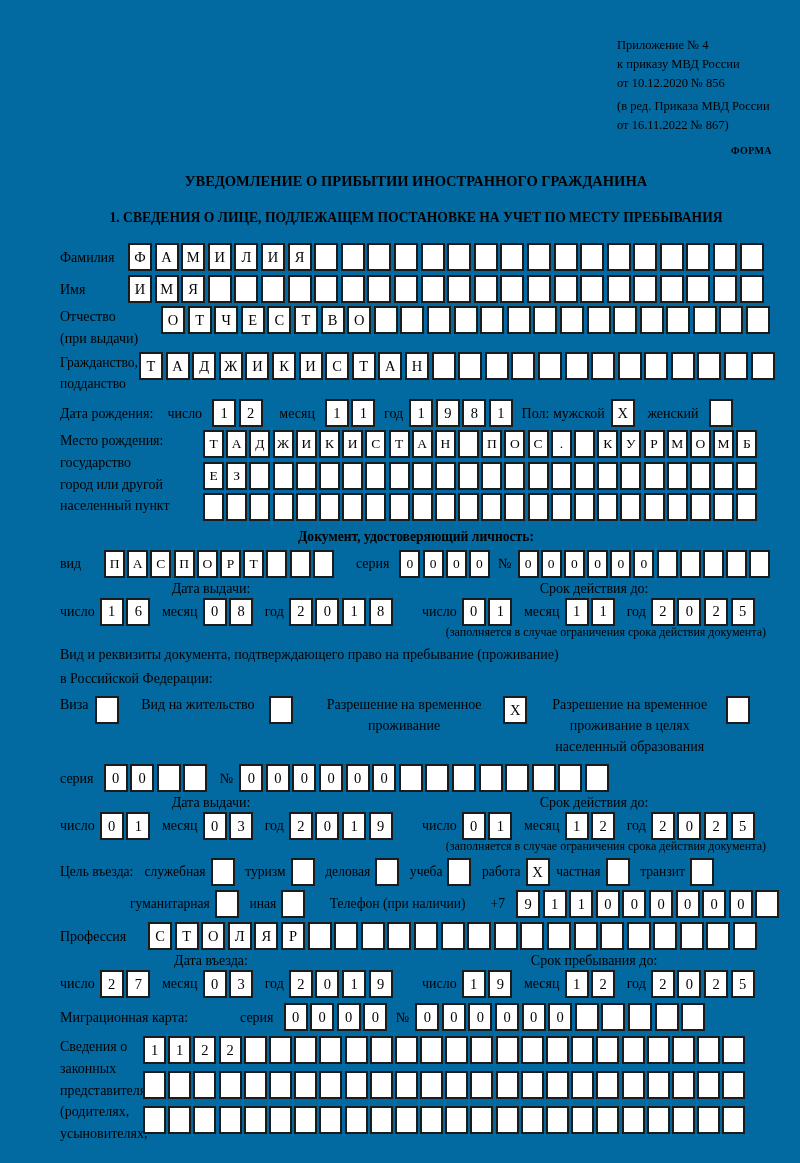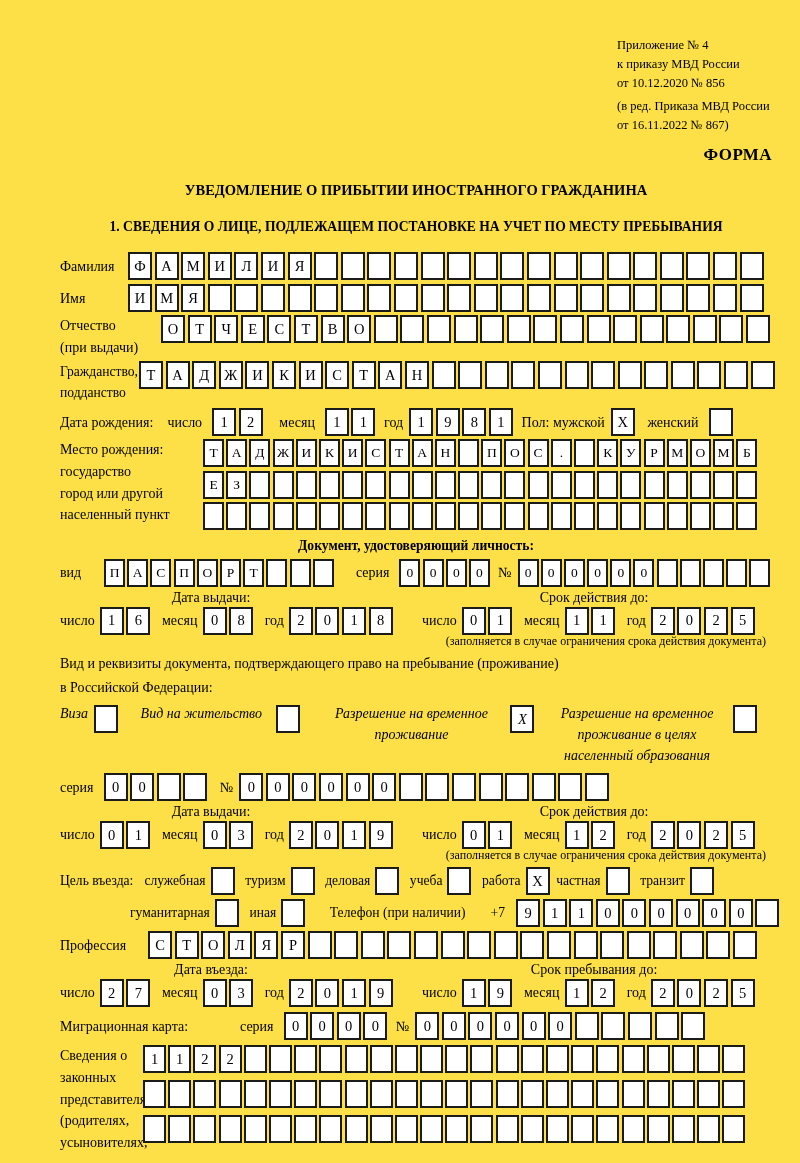--- a/index.html
+++ b/index.html
@@ -1,23 +1,23 @@
 <!DOCTYPE html>
 <html><head>
 <meta charset="utf-8">
 <style>
   html,body{margin:0;padding:0;background:#888;}
   .page{
-    width:800px;height:1163px;background:#fde047;box-sizing:border-box;
+    width:800px;height:1163px;background:#0369a1;box-sizing:border-box;
     padding:36px 28px 0 60px;position:relative;overflow:hidden;
     font-family:"Liberation Serif","DejaVu Serif",serif;color:#000;font-size:14px;
   }
   .annex{margin-left:557px;width:200px;font-size:12.5px;line-height:1.5;}
   .annex .amend{margin-top:5px;}
-  .forma{margin-top:10px;text-align:right;font-weight:bold;font-size:17px;letter-spacing:.4px;}
+  .forma{margin-top:10px;text-align:right;font-weight:bold;font-size:10px;letter-spacing:.4px;}
   .title{margin-top:14px;text-align:center;font-weight:bold;font-size:14.5px;line-height:1.55;}
   .uline{display:inline-block;width:62px;border-bottom:2px solid #3a3a3a;margin-left:10px;vertical-align:baseline;}
   .section{margin-top:18px;text-align:center;font-weight:bold;font-size:13.6px;}
   .formbody{margin-top:16px;}
   .frow{display:flex;align-items:center;margin-bottom:2px;min-height:30px;}
   .frow.top{align-items:flex-start;}
   .lbl{flex:none;line-height:1.5;}
   .lbl2{flex:none;line-height:1.55;}
   .cells{display:flex;flex:none;align-items:center;}
   .cell{
@@ -32,21 +32,21 @@
   .stack .r{display:flex;margin-bottom:3.5px;}
   .docheader{text-align:center;font-weight:bold;font-size:13.6px;margin:4px 0 4px 0;}
   .dates{display:flex;margin-top:2px;}
   .dcol{display:flex;flex-direction:column;}
   .dcol .dlabel{text-align:center;margin-bottom:1px;font-family:Liberation Serif, serif;}
   .dfields{display:flex;align-items:center;}
   .dfields span.w{margin-right:5px;}
   .dfields .cells{margin-right:9px;}
   .note{font-size:12px;text-align:right;padding-right:6px;margin-top:-1px;margin-bottom:3px;}
   .intro{line-height:1.7;}
-  .ckrow{display:flex;align-items:flex-start;margin-top:4px;margin-bottom:6px;font-style:italic;}
+  .ckrow{display:flex;align-items:flex-start;margin-top:4px;margin-bottom:6px;}
   .ckrow .cells{margin-top:2px;}
   .ml{text-align:center;line-height:1.5;}
   .purpose{font-size:13.6px;}
   .purpose .lbl{margin-right:5px;}
   .purpose .cells{margin-right:8px;}
 </style>
 </head>
 <body>
 
 <div class="page">

